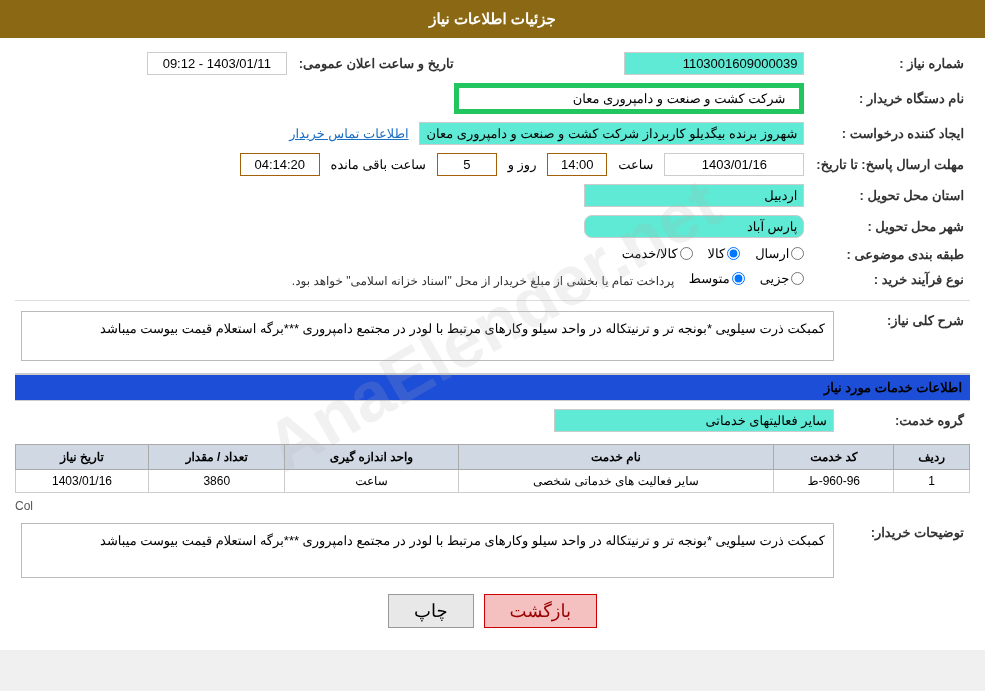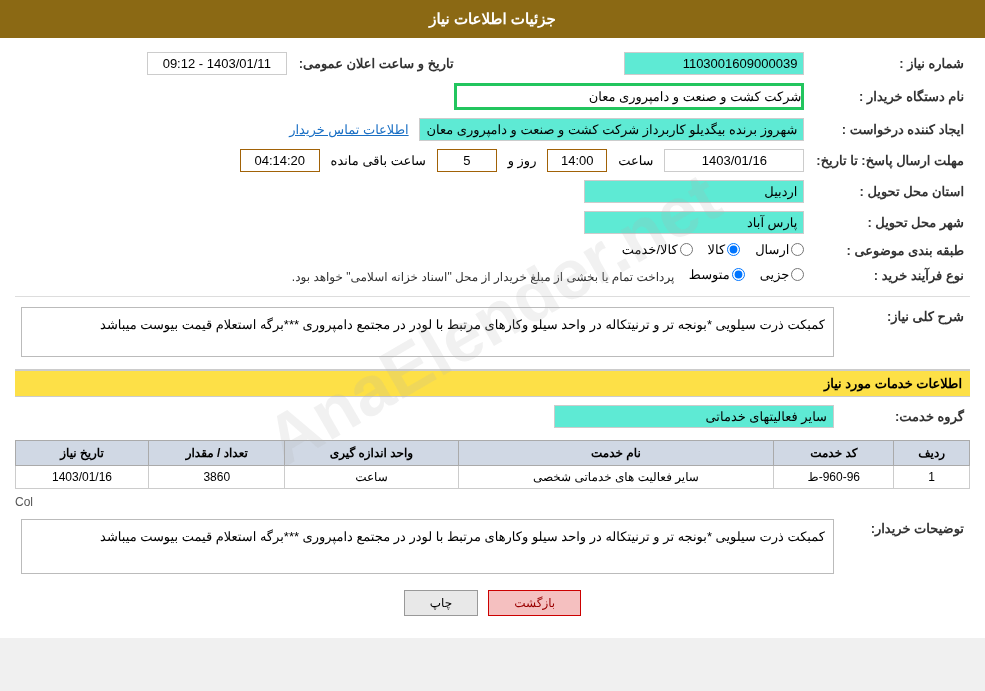--- a/index.html
+++ b/index.html
@@ -45,41 +45,41 @@
       text-align: right;
     }
     .input-box {
       border: 1px solid #ccc;
       padding: 3px 6px;
       background: #5eead4;
       display: inline-block;
       min-width: 180px;
     }
     .input-box-wide {
-      border: 3px solid #22c55e;
-      padding: 3px 0;
+      border: 5px solid #22c55e;
+      padding: 3px 14px;
       background: #fff;
       display: inline-block;
       min-width: 350px;
     }
     .date-box {
       border: 1px solid #ccc;
       padding: 3px 12px;
       background: #fff;
       display: inline-block;
       min-width: 140px;
       text-align: center;
     }
     .blue-link {
       color: #1a6fc4;
       text-decoration: underline;
       cursor: pointer;
     }
     .section-header {
-      background: #fde047;
+      background: #1d4ed8;
       border-top: 2px solid #ccc;
       border-bottom: 1px solid #ccc;
       padding: 5px 8px;
       font-weight: bold;
       font-size: 13px;
       margin: 8px 0 4px 0;
     }
     .radio-group {
       display: flex;
       align-items: center;
@@ -111,21 +111,21 @@
       background: #f7f7f7;
     }
     .btn-bar {
       display: flex;
       justify-content: center;
       gap: 10px;
       margin: 12px 0;
     }
     .btn {
       padding: 5px 25px;
-      font-size: 12px;
+      font-size: 18px;
       cursor: pointer;
       border: 1px solid #999;
       font-family: Tahoma, Arial, sans-serif;
     }
     .btn-print {
       background: #e8e8e8;
     }
     .btn-back {
       background: #f5c0c0;
       border-color: #c00;
@@ -241,21 +241,21 @@
       </tr>
       <tr>
         <td class="label-cell">استان محل تحویل :</td>
         <td class="value-cell" colspan="3">
           <span class="input-box" style="min-width:220px;">اردبیل</span>
         </td>
       </tr>
       <tr>
         <td class="label-cell">شهر محل تحویل :</td>
         <td class="value-cell" colspan="3">
-          <span class="input-box" style="min-width:220px;">پارس آباد</span>
+          <span class="input-box" style="min-width:220px;border-radius:8px;">پارس آباد</span>
         </td>
       </tr>
       <tr>
         <td class="label-cell">طبقه بندی موضوعی :</td>
         <td class="value-cell" colspan="3">
           <span class="radio-group" style="display:inline-flex;">
             <span class="radio-item">
               <input type="radio" name="tabaghe" style="">
               <span>ارسال</span>
             </span>

